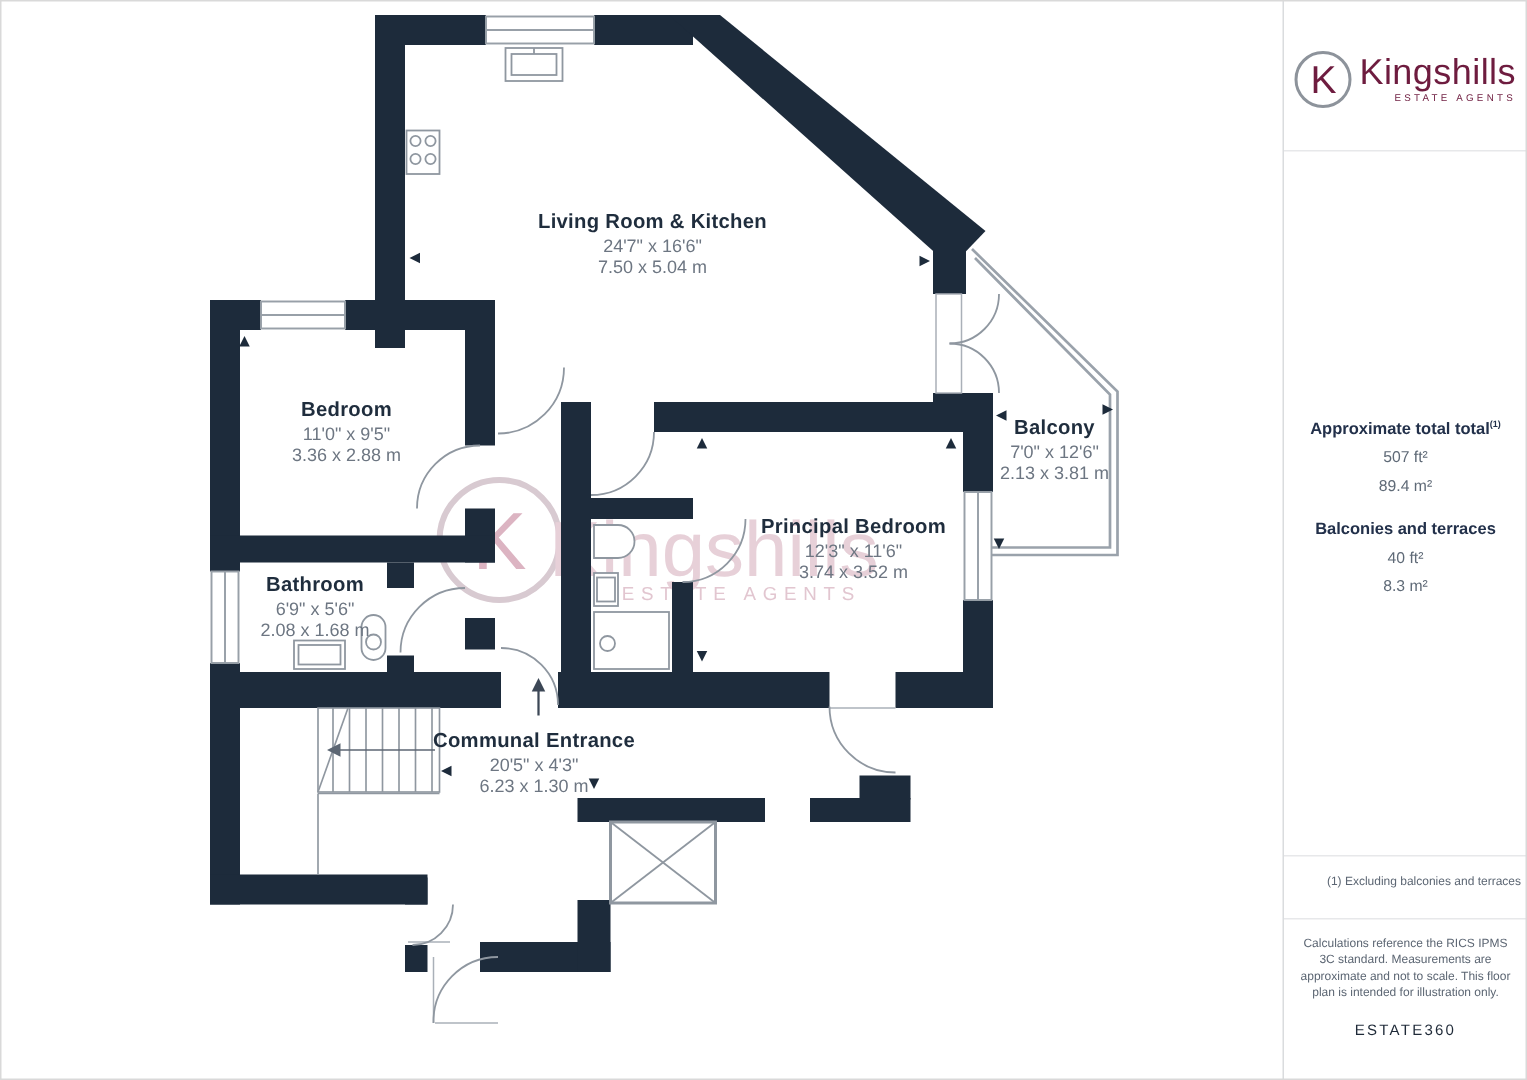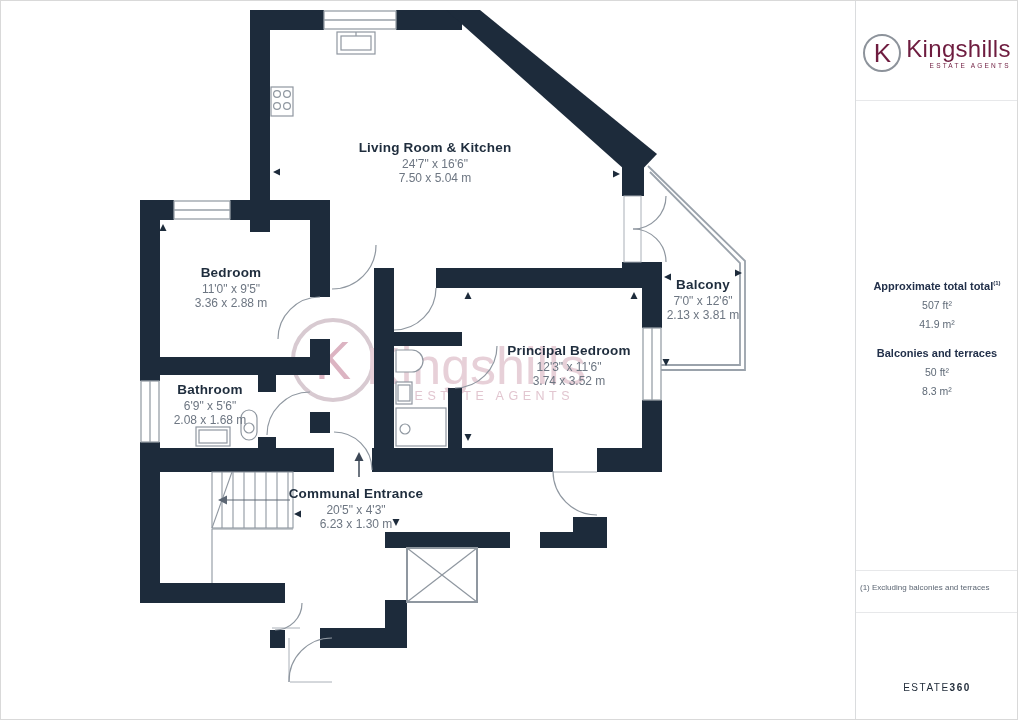--- a/index.html
+++ b/index.html
@@ -22,24 +22,24 @@
   .logo-circle { width:38px; height:38px; border:2px solid #8d939b; border-radius:50%; display:flex; align-items:center; justify-content:center; flex:0 0 auto; }
   .logo-k { font-size:26px; font-weight:500; color:#6e1c3f; }
   .logo-text { display:flex; flex-direction:column; align-items:flex-end; }
   .logo-name { font-size:24px; font-weight:500; color:#6e1c3f; line-height:24px; letter-spacing:.3px; }
   .logo-tag { font-size:6.5px; font-weight:500; color:#6e1c3f; letter-spacing:2.2px; margin-top:1px; }
   .area-block { position:absolute; top:280px; left:0; right:0; text-align:center; color:#22304a; }
   .area-title { font-size:11px; font-weight:700; }
   .area-title sup { font-size:6px; }
   .area-val { font-size:10.5px; color:#5f6a77; margin-top:7px; }
   .balc-title { font-size:11px; font-weight:700; margin-top:17px; }
-  .footnote { position:absolute; top:583px; left:4px; right:4px; text-align:left; font-size:8px; color:#5c6673; }
+  .footnote { position:absolute; top:583px; left:20px; right:4px; text-align:right; font-size:8px; color:#5c6673; }
   .disclaimer { position:absolute; top:623px; left:10px; right:10px; text-align:center; font-size:8px; line-height:11px; color:#5c6673; }
   .giraffe { position:absolute; top:682px; left:0; right:0; text-align:center; font-size:10px; color:#1f2a38; letter-spacing:1.5px; }
-  .giraffe .g-bold { font-weight:700; }
+  .giraffe .g-bold { font-weight:400; }
 </style>
 </head>
 <body>
 
 <div class="screen">
   <div class="frame"></div>
 
   <svg class="plan-svg" width="855" height="720" viewBox="0 0 855 720">
 
     <g>
@@ -254,30 +254,31 @@
       </div>
     </div>
 
     <div class="divider" style="top:100px"></div>
 
     <div class="area-block">
       <div class="area-title">
         <span>Approximate total total</span><sup>(1)</sup>
       </div>
       <div class="area-val">507 ft²</div>
-      <div class="area-val">41.9 m²</div>
+      <div class="area-val">89.4 m²</div>
       <div class="balc-title">Balconies and terraces</div>
-      <div class="area-val">50 ft²</div>
+      <div class="area-val">40 ft²</div>
       <div class="area-val">8.3 m²</div>
     </div>
 
     <div class="divider" style="top:570px"></div>
 
     <div class="footnote">(1) Excluding balconies and terraces</div>
 
     <div class="divider" style="top:612px"></div>
 
+    <div class="disclaimer">Calculations reference the RICS IPMS 3C standard. Measurements are approximate and not to scale. This floor plan is intended for illustration only.</div>
 
     <div class="giraffe">
       <span>ESTATE</span><span class="g-bold">360</span>
     </div>
   </div>
 </div>
 
 </body></html>

